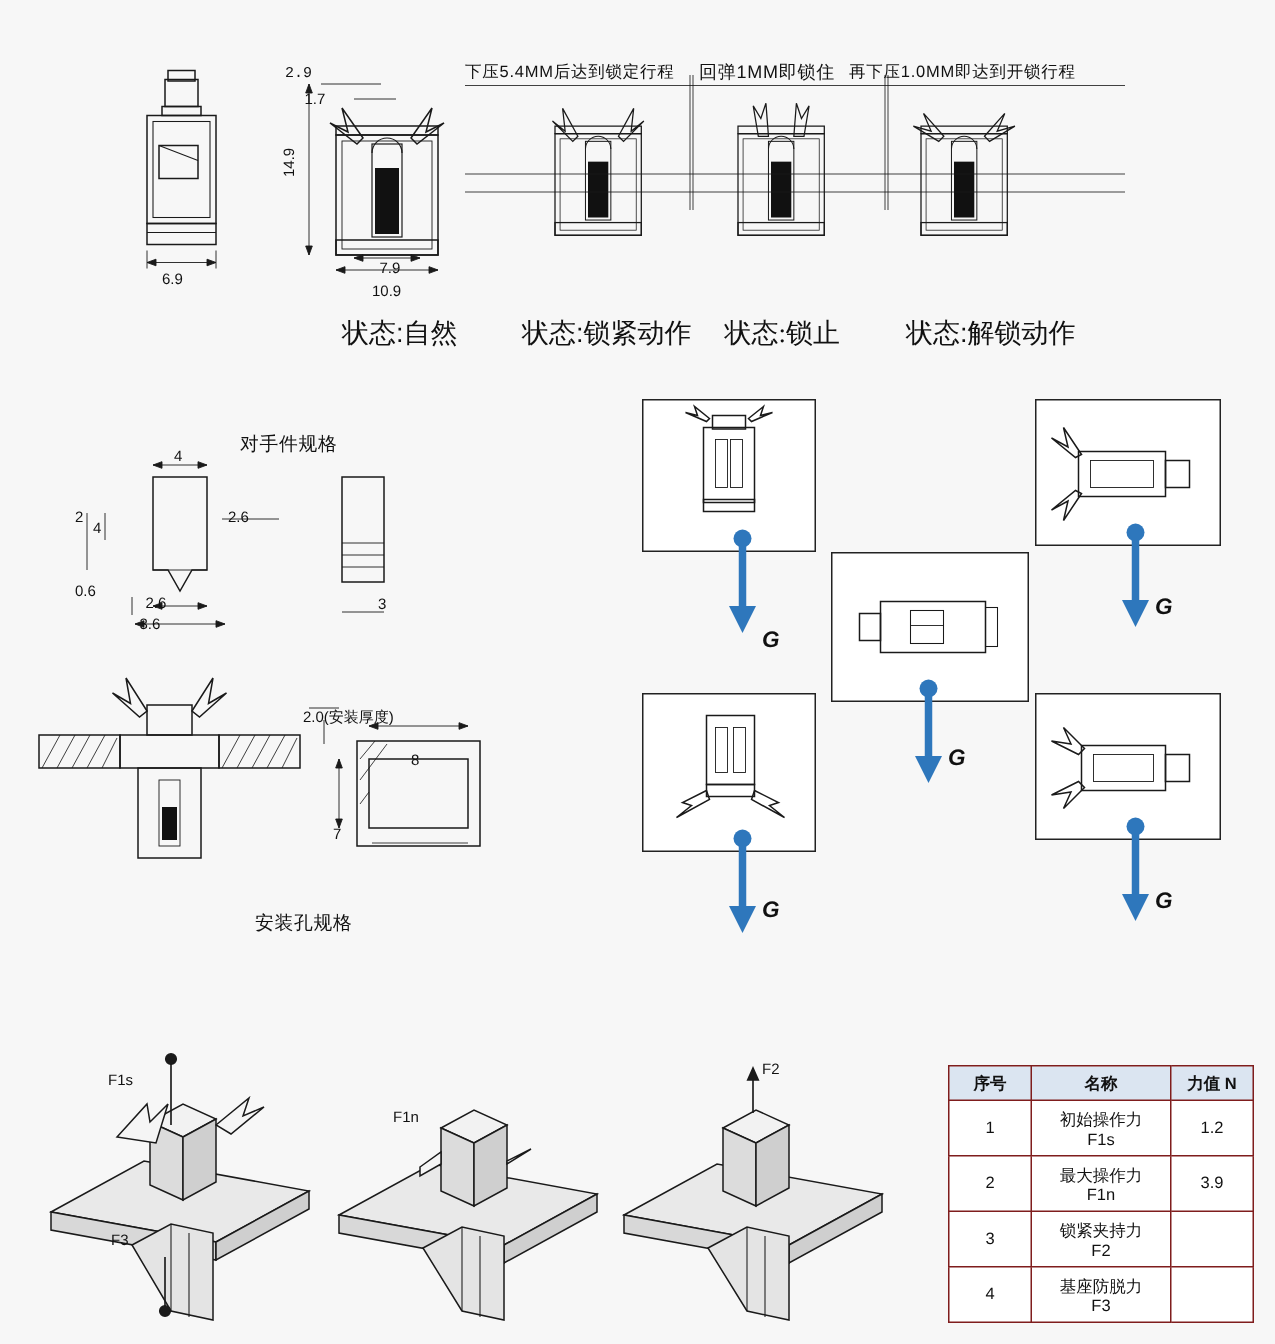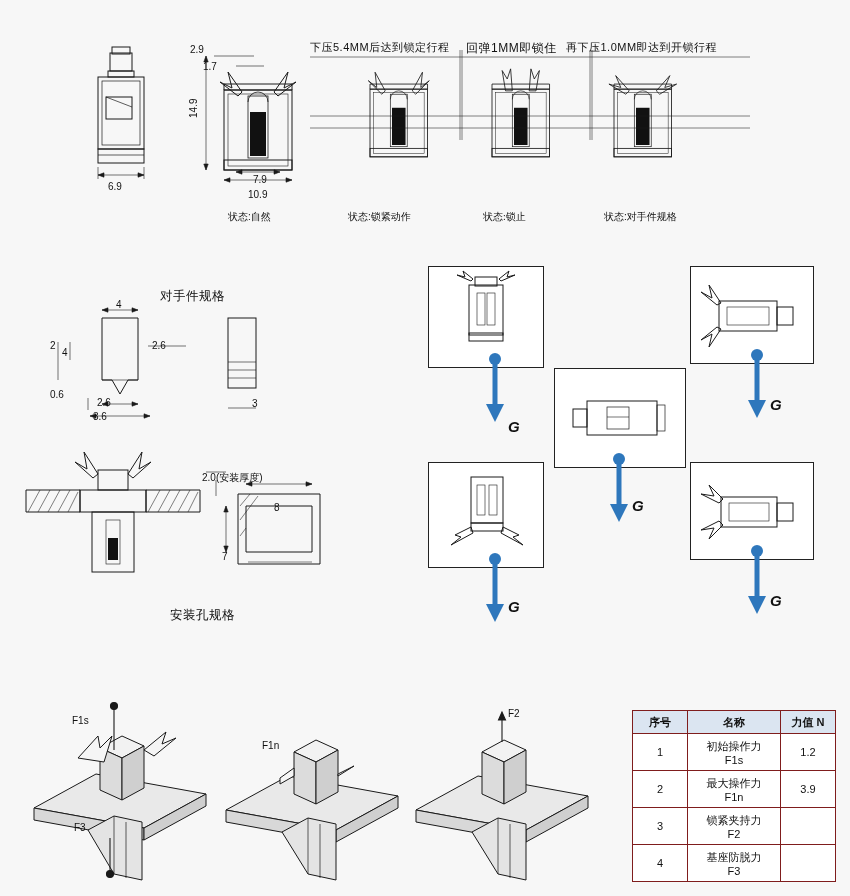--- a/index.html
+++ b/index.html
@@ -8,21 +8,21 @@
     background:#f7f7f7;
     font-family:"Liberation Sans", sans-serif;
     position:relative;
     overflow:hidden;
     color:#111;
   }
   .abs{position:absolute;}
   .lbl-cn{font-size:12.5px;color:#111;white-space:nowrap;letter-spacing:.5px;}
   .dim{font-size:10px;color:#111;white-space:nowrap;}
   .tiny{font-size:9px;color:#111;white-space:nowrap;}
-  .state-row{font-size:10px;color:#111;white-space:nowrap;}
+  .state-row{font-size:18px;color:#111;white-space:nowrap;}
   .box-outline{border:1px solid #222;background:#fff;}
   .gletter{font-size:15px;font-weight:bold;color:#111;font-style:italic;}
   table.spec{border-collapse:collapse;font-size:11px;}
   table.spec td,table.spec th{border:1px solid #7f1d1d;text-align:center;vertical-align:middle;}
   table.spec thead th{background:#dbe5f1;font-weight:bold;height:20px;}
   table.spec tbody td{height:34px;background:#fff;}
   .col-no{width:52px;}
   .col-name{width:90px;}
   .col-val{width:52px;}
   svg{display:block;overflow:visible;}
@@ -82,21 +82,21 @@
       <path d="M26 138 l6 -2.2 v4.4 z" fill="#1a1a1a"></path>
       <path d="M94 138 l-6 -2.2 v4.4 z" fill="#1a1a1a"></path>
       <line x1="38" y1="130" x2="82" y2="130"></line>
       <path d="M38 130 l6 -2.2 v4.4 z" fill="#1a1a1a"></path>
       <path d="M82 130 l-6 -2.2 v4.4 z" fill="#1a1a1a"></path>
       <line x1="16" y1="14" x2="56" y2="14"></line>
       <line x1="38" y1="24" x2="66" y2="24"></line>
     </g>
   </svg>
 </div>
-<div class="abs dim" style="left:190px;top:44px;">2.9</div>
+<div class="abs dim" style="left:190px;top:44px;font-family:Liberation Mono, monospace;">2.9</div>
 <div class="abs dim" style="left:203px;top:61px;">1.7</div>
 <div class="abs dim" style="left:188px;top:118px;transform:rotate(-90deg);transform-origin:left top;">14.9</div>
 <div class="abs dim" style="left:253px;top:174px;">7.9</div>
 <div class="abs dim" style="left:248px;top:189px;">10.9</div>
 
 <div class="abs" style="left:348px;top:42px;">
   <svg width="110" height="140" viewBox="0 0 130 150">
     <g fill="none" stroke="#1a1a1a" stroke-width="1">
       <rect x="26" y="48" width="68" height="80"></rect>
       <rect x="30" y="52" width="60" height="72" stroke-width="0.6"></rect>
@@ -157,21 +157,21 @@
   </svg>
 </div>
 
 <div class="abs lbl-cn" style="left:310px;top:40px;font-size:11px;">下压5.4MM后达到锁定行程</div>
 <div class="abs lbl-cn" style="left:466px;top:40px;font-size:12px;">回弹1MM即锁住</div>
 <div class="abs lbl-cn" style="left:566px;top:40px;font-size:11px;">再下压1.0MM即达到开锁行程</div>
 
 <div class="abs state-row" style="left:228px;top:210px;">状态:自然</div>
 <div class="abs state-row" style="left:348px;top:210px;">状态:锁紧动作</div>
 <div class="abs state-row" style="left:483px;top:210px;font-family:Liberation Serif, serif;">状态:锁止</div>
-<div class="abs state-row" style="left:604px;top:210px;">状态:对手件规格</div>
+<div class="abs state-row" style="left:604px;top:210px;">状态:解锁动作</div>
 
 <div class="abs lbl-cn" style="left:160px;top:288px;">对手件规格</div>
 
 <div class="abs" style="left:40px;top:300px;">
   <svg width="290" height="130" viewBox="0 0 290 130">
     <g fill="none" stroke="#1a1a1a" stroke-width="1">
 
       <path d="M62 18 h36 v62 h-10 l-8 14 l-8 -14 h-10 z"></path>
       <line x1="62" y1="80" x2="98" y2="80" stroke-width="0.6"></line>
 

